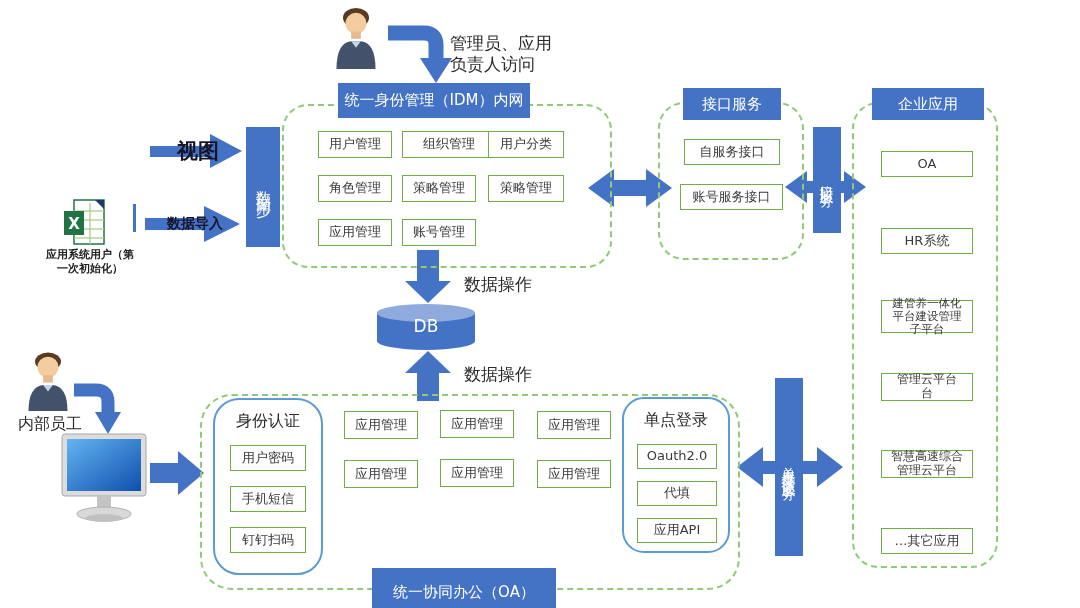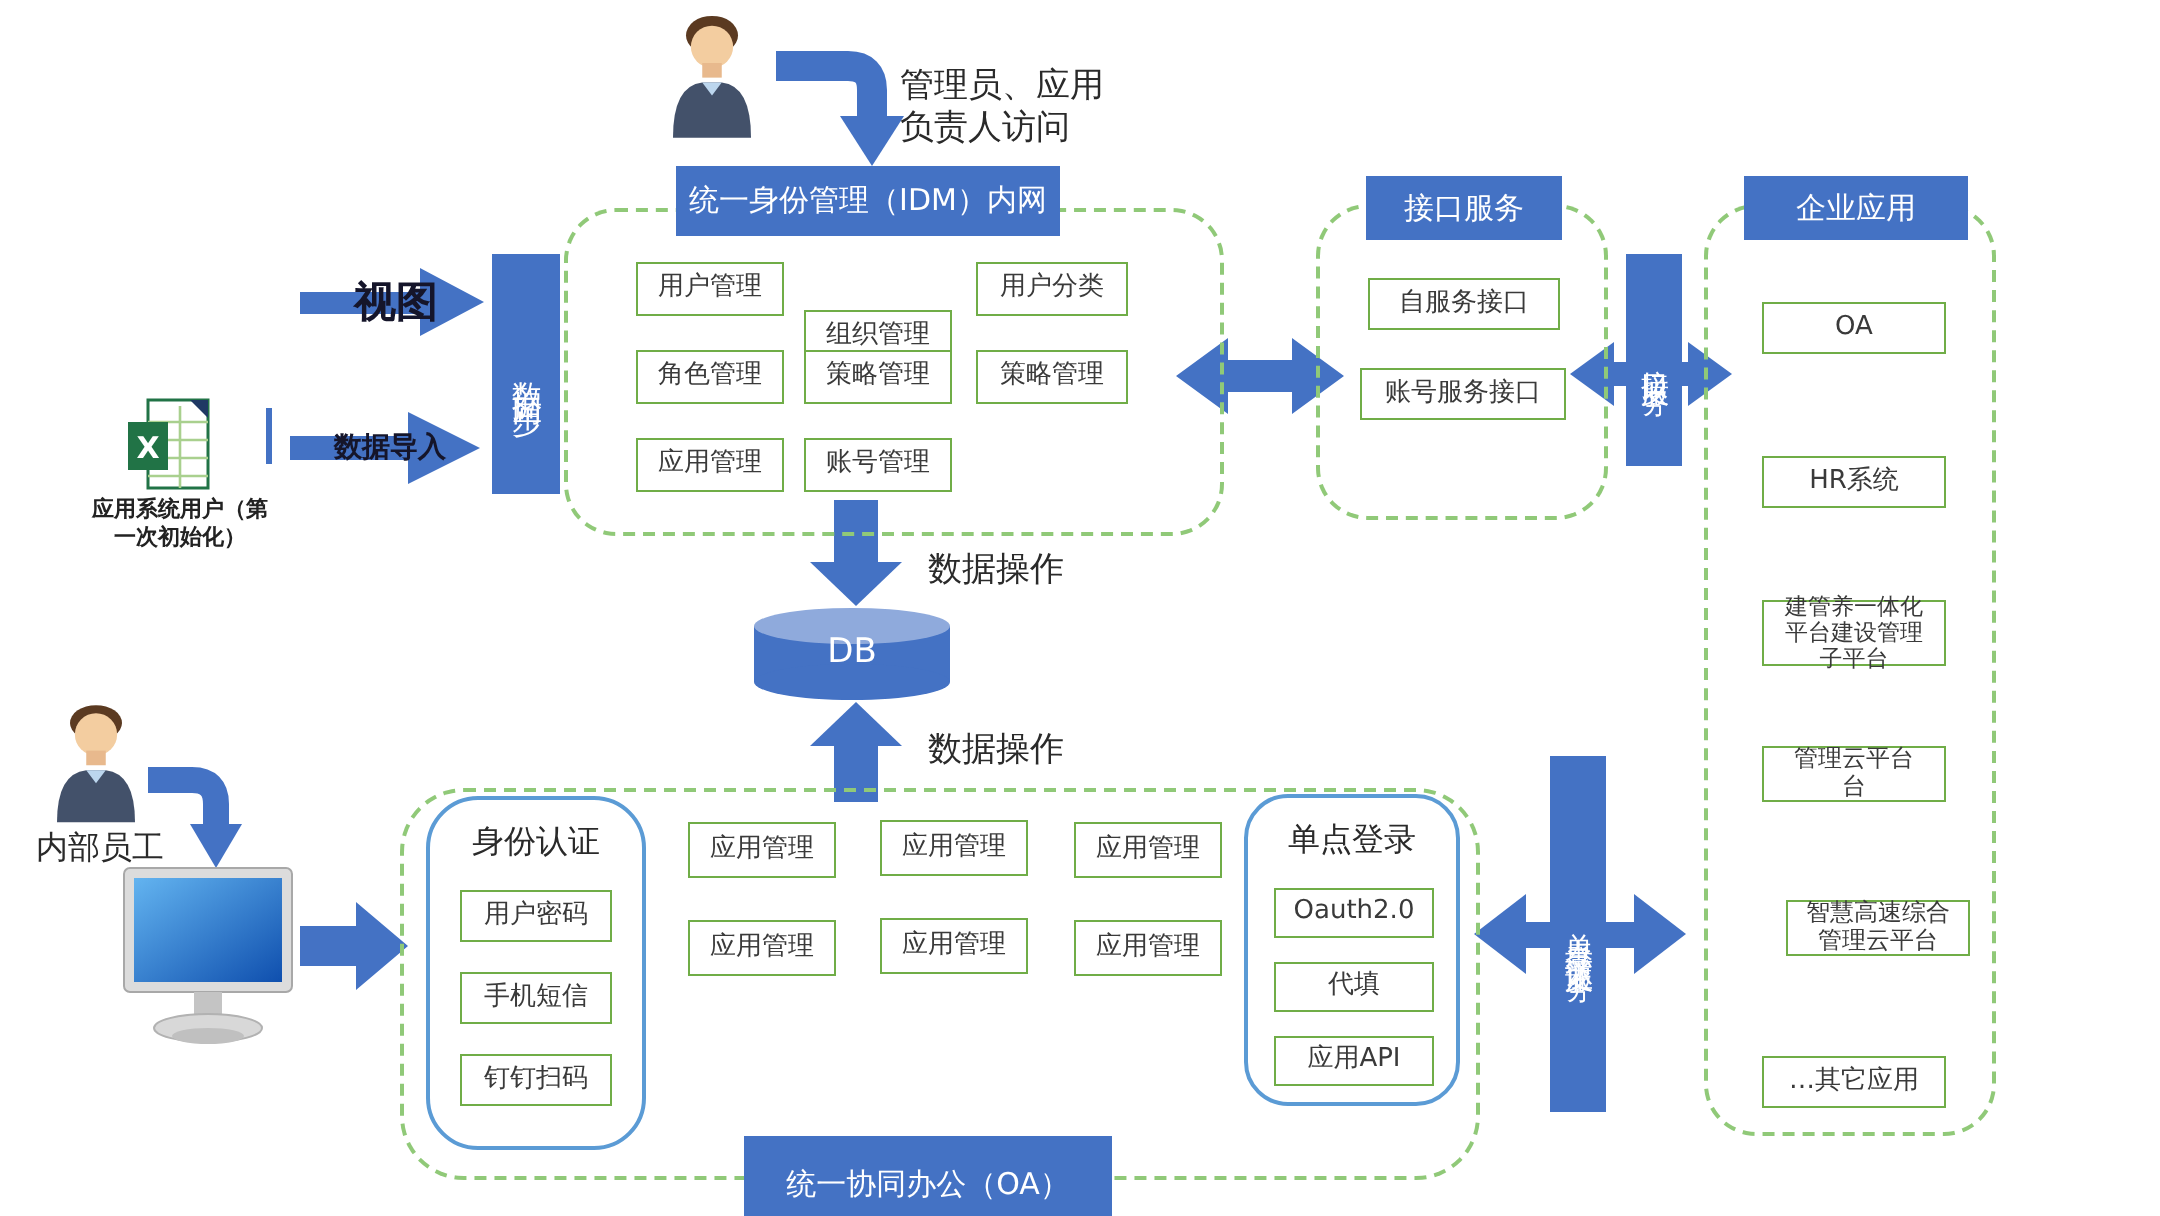--- a/index.html
+++ b/index.html
@@ -90,21 +90,21 @@
     <circle cx="32" cy="22" r="13" fill="#f3cda0"></circle>
     <rect x="26" y="32" width="12" height="9" fill="#e8b98d"></rect>
     <path d="M8,78 Q8,46 26,44 L38,44 Q56,46 56,78 Z" fill="#43516a"></path>
     <path d="M26,44 L32,52 L38,44 Z" fill="#bcd6ee"></path>
   </svg>
   <div class="abs pre" style="left:450px;top:33px;width:140px;font-size:17px;color:#2a2a2a;line-height:1.25;">管理员、应用
 负责人访问</div>
   <div class="abs banner" style="left:338px;top:83px;width:192px;height:35px;font-size:15px;">统一身份管理（IDM）内网</div>
 
   <div class="abs gbox" style="left:318px;top:131px;width:74px;height:27px;font-size:13px;">用户管理</div>
-  <div class="abs gbox" style="left:402px;top:131px;width:74px;height:27px;font-size:13px;margin-top:24px;">组织管理</div>
+  <div class="abs gbox" style="left:402px;top:131px;width:94px;height:27px;font-size:13px;">组织管理</div>
   <div class="abs gbox" style="left:488px;top:131px;width:76px;height:27px;font-size:13px;">用户分类</div>
   <div class="abs gbox" style="left:318px;top:175px;width:74px;height:27px;font-size:13px;">角色管理</div>
   <div class="abs gbox" style="left:402px;top:175px;width:74px;height:27px;font-size:13px;">策略管理</div>
   <div class="abs gbox" style="left:488px;top:175px;width:76px;height:27px;font-size:13px;">策略管理</div>
   <div class="abs gbox" style="left:318px;top:219px;width:74px;height:27px;font-size:13px;">应用管理</div>
   <div class="abs gbox" style="left:402px;top:219px;width:74px;height:27px;font-size:13px;">账号管理</div>
 
   <div class="abs lbl darklbl" style="left:163px;top:136px;width:70px;height:30px;font-size:21px;">视图</div>
   <div class="abs lbl darklbl" style="left:152px;top:212px;width:86px;height:24px;font-size:14px;">数据导入</div>
   <div class="abs vbar" style="left:246px;top:127px;width:34px;height:120px;font-size:15px;letter-spacing:4px;">数据同步</div>
@@ -129,21 +129,21 @@
   <div class="abs vbar" style="left:813px;top:127px;width:28px;height:106px;font-size:14px;letter-spacing:3px;">接口服务</div>
 
   <div class="abs banner" style="left:872px;top:88px;width:112px;height:32px;font-size:15px;">企业应用</div>
   <div class="abs gbox" style="left:881px;top:151px;width:92px;height:26px;font-size:13px;">OA</div>
   <div class="abs gbox" style="left:881px;top:228px;width:92px;height:26px;font-size:13px;">HR系统</div>
   <div class="abs gbox pre" style="left:881px;top:300px;width:92px;height:33px;font-size:11.5px;overflow:visible;">建管养一体化
 平台建设管理
 子平台</div>
   <div class="abs gbox pre" style="left:881px;top:373px;width:92px;height:28px;font-size:12px;overflow:visible;">管理云平台
 台</div>
-  <div class="abs gbox pre" style="left:881px;top:450px;width:92px;height:28px;font-size:12px;overflow:visible;margin-left:12px;">智慧高速综合
+  <div class="abs gbox pre" style="left:881px;top:450px;width:92px;height:28px;font-size:12px;overflow:visible;">智慧高速综合
 管理云平台</div>
   <div class="abs gbox" style="left:881px;top:528px;width:92px;height:26px;font-size:13px;">…其它应用</div>
 
   <div class="abs lbl" style="left:400px;top:314px;width:52px;height:24px;font-size:17px;color:#fff;">DB</div>
   <div class="abs lbl" style="left:448px;top:272px;width:100px;height:24px;font-size:17px;color:#2a2a2a;">数据操作</div>
   <div class="abs lbl" style="left:448px;top:362px;width:100px;height:24px;font-size:17px;color:#2a2a2a;">数据操作</div>
 
   <svg class="abs" style="left:22px;top:350px;" width="52" height="62" viewBox="0 0 64 76">
     <ellipse cx="32" cy="14" rx="16" ry="11" fill="#5b3a21"></ellipse>
     <circle cx="32" cy="21" r="13" fill="#f3cda0"></circle>

